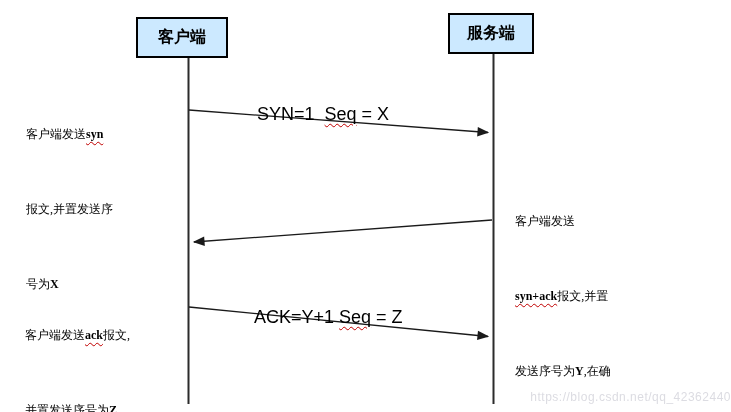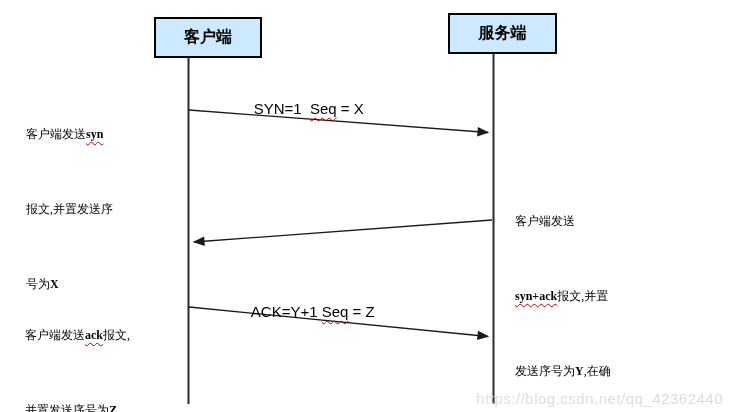--- a/index.html
+++ b/index.html
@@ -8,26 +8,26 @@
     font-family:"Liberation Serif",serif;
   }
   .actor-box{
     position:absolute;box-sizing:border-box;
     background:var(--box_fill,#cce9ff);
     border:2px solid var(--box_border,#000);
     display:flex;align-items:center;justify-content:center;
     font-weight:bold;font-size:16px;color:#000;
     font-family:"Liberation Serif",serif;
   }
-  #client-box{left:154px;top:17px;width:108px;height:41px;text-align:right;}
-  #server-box{left:448px;top:13px;width:109px;height:41px;}
+  #client-box{left:136px;top:17px;width:92px;height:41px;text-align:right;}
+  #server-box{left:448px;top:13px;width:86px;height:41px;}
   svg.layer{position:absolute;left:0;top:0;}
   .msg{
     position:absolute;font-family:"Liberation Sans",sans-serif;
-    font-size:15px;color:#000;white-space:pre;
+    font-size:18px;color:#000;white-space:pre;
   }
   #msg-0{left:237px;top:83px;}
   #msg-1{left:210px;top:199px;}
   #msg-2{left:235px;top:286px;}
   .ann{
     position:absolute;font-size:12px;line-height:25px;color:#000;
     font-family:"Liberation Serif",serif;white-space:pre;
   }
   #ann-client-syn{left:26px;top:72px;}
   #ann-server-synack{left:515px;top:159px;}
@@ -35,22 +35,22 @@
   .b{font-weight:bold;}
   .wavy{
     text-decoration:underline;
     text-decoration-style:wavy;
     text-decoration-color:var(--squiggle,#c00000);
     text-decoration-thickness:1px;
     text-underline-offset:3px;
   }
   .line{display:block;}
   #watermark{
-    position:absolute;right:8px;top:390px;
-    font-family:"Liberation Sans",sans-serif;font-size:15px;
+    position:absolute;right:0;top:390px;
+    font-family:"Liberation Sans",sans-serif;font-size:12px;
     color:var(--watermark,#dcdce2);letter-spacing:0.5px;
     white-space:pre;
   }
 </style>
 </head>
 <body>
 
 <div id="stage">
 
   <svg class="layer" width="731" height="412" viewBox="0 0 731 412">

